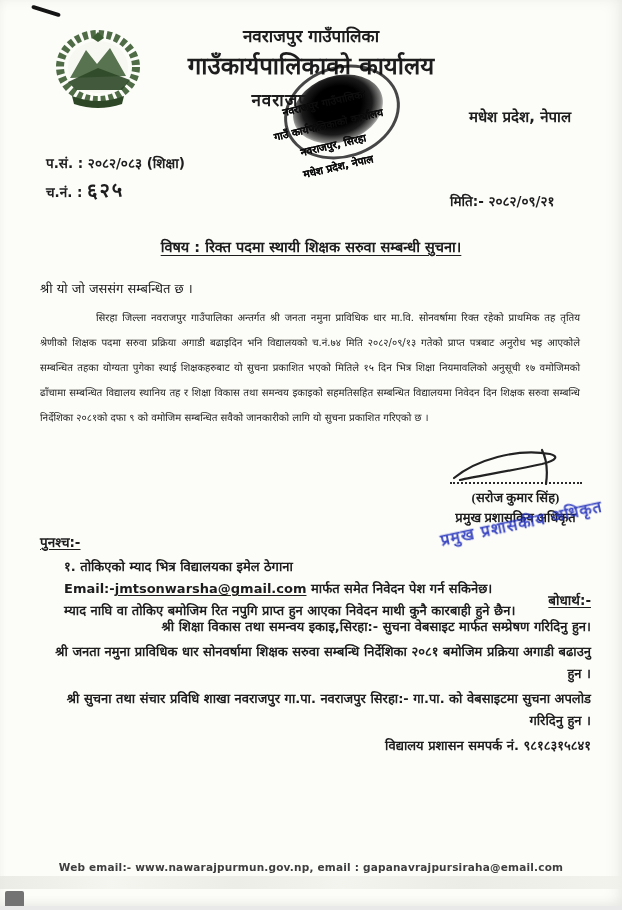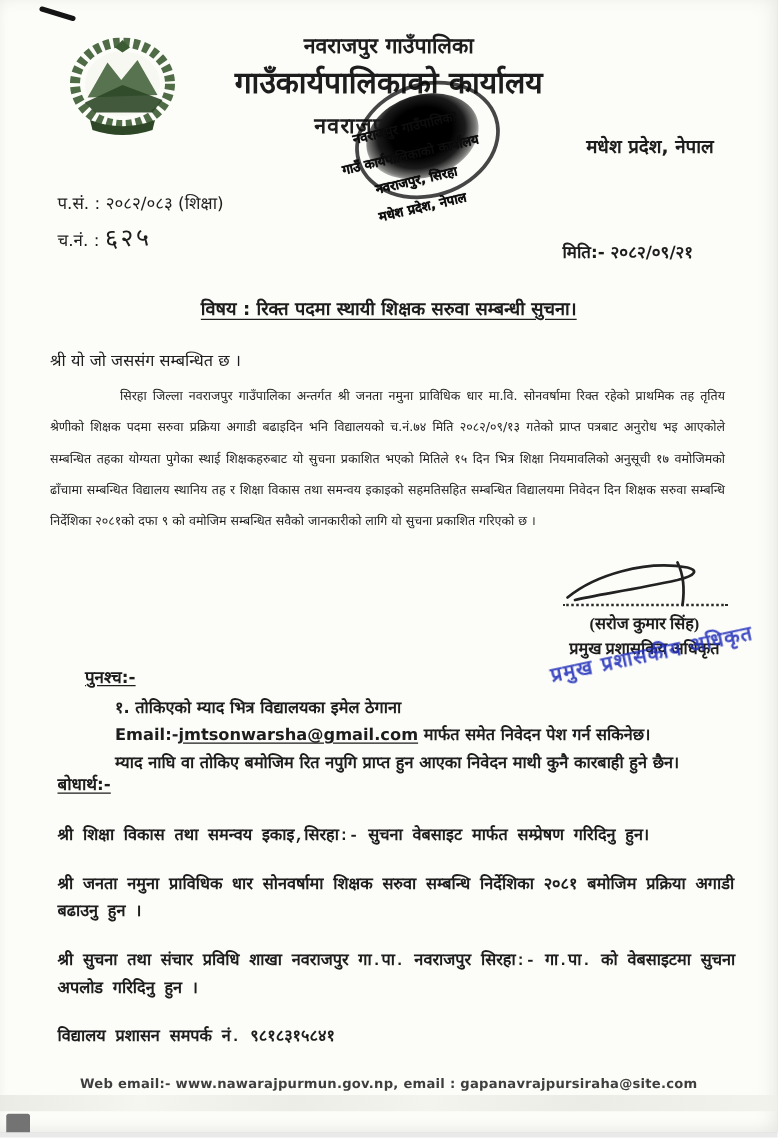--- a/index.html
+++ b/index.html
@@ -22,48 +22,48 @@
   
   .seal { position:absolute; left:236px; top:92px; width:190px; text-align:center;
     transform:rotate(-13deg); color:#0e0e0e; font-weight:bold; line-height:2.05;
     font-size:10.5px; text-shadow:0 0 .6px #000; }
   .seal-blob { position:absolute; left:292px; top:76px; width:92px; height:66px;
     border-radius:50%; transform:rotate(-18deg);
     background:radial-gradient(ellipse at 50% 45%, #000 38%, #1b1b1b 55%, rgba(20,20,20,.55) 68%, transparent 78%); }
   .seal-ring { position:absolute; left:283px; top:66px; width:112px; height:86px;
     border:3px solid rgba(10,10,10,.75); border-radius:50%; transform:rotate(-18deg); }
   
-  .refblock { position:absolute; left:46px; top:150px; font-weight:normal; font-size:13.5px; line-height:27px; }
+  .refblock { position:absolute; left:46px; top:150px; font-weight:bold; font-size:13.5px; line-height:27px; }
   .chalani-val { font-size:20px; letter-spacing:2px; display:inline-block; transform:rotate(-2deg); }
   .dateline { position:absolute; left:450px; top:192px; font-weight:bold; font-size:13.5px; }
   
   .subject { position:absolute; left:0; right:0; top:236px; text-align:center; }
   .subject span { font-weight:bold; font-size:14.5px; text-decoration:underline; text-underline-offset:3px; }
   .salutation { position:absolute; left:40px; top:279px; font-weight:400; font-size:13px; }
   
   .bodytext { position:absolute; left:40px; top:305px; width:540px; font-weight:400;
     font-size:10px; line-height:25px; text-align:justify; text-indent:56px; }
   
   .sigblock { position:absolute; left:428px; top:444px; width:175px; text-align:center;font-family:Liberation Serif, serif; }
   .sig-line { border-bottom:2px dotted #2a2a2a; width:132px; margin:0 auto; margin-top:-10px; }
   .sig-name { font-weight:bold; font-size:13px; margin-top:4px; }
   .sig-title { font-weight:bold; font-size:13px; margin-top:2px; }
   .officer-stamp { position:absolute; left:438px; top:505px; width:230px; white-space:nowrap;
     transform:rotate(-12deg); color:#2331bb; font-weight:bold; font-size:16px;
     opacity:.88; letter-spacing:1px; filter:blur(.3px); }
   
-  .psblock { position:absolute; left:40px; top:531px; font-size:13px; font-weight:600; line-height:22px;margin-left:28px; }
+  .psblock { position:absolute; left:40px; top:531px; font-size:13px; font-weight:600; line-height:22px; }
   .ps-label { font-weight:bold; font-size:13.5px; text-decoration:underline; text-underline-offset:2px; }
   .ps-items { margin-left:24px; margin-top:3px; }
   .email-link { text-decoration:underline; text-underline-offset:2px; }
   
-  .ccblock { position:absolute; left:46px; top:618px; width:545px; font-size:13px;
-    font-weight:600; line-height:21.5px; }
+  .ccblock { position:absolute; left:46px; top:590px; width:545px; font-size:13px;
+    font-weight:600; line-height:21.5px;text-align:right; }
   .cc-label { font-weight:bold; font-size:13.5px; text-decoration:underline; text-underline-offset:2px; }
-  .cc-item { margin-top:18px;font-family:Liberation Mono, monospace; }
+  .cc-item { margin-top:4px; }
   
   .footer { position:absolute; left:0; right:0; top:861px; text-align:center;
     font-size:10.5px; color:#3e3e3e; letter-spacing:.2px; font-weight:600; }
   .scan-band { position:absolute; left:0; top:876px; width:622px; height:13px; opacity:.75;
     background:linear-gradient(90deg,#e6e6df 0%,#f3f3ee 18%,#e8e8e1 38%,#f1f1ec 55%,#e7e7e0 75%,#f0f0ea 100%); }
   .camscanner { position:absolute; left:5px; top:891px; display:flex; align-items:center; gap:4px; }
   .cs-badge { background:#737373; color:#fff; font-size:9px; font-weight:bold;
     padding:16px 3px; border-radius:2px; line-height:11px; }
   .cs-text { color:#93989d; font-size:10.5px; }
 </style>
@@ -135,21 +135,21 @@
   </div>
 
   <div class="ccblock">
     <div class="cc-label">बोधार्थ:-</div>
     <div class="cc-item">श्री शिक्षा विकास तथा समन्वय इकाइ,सिरहा:- सुचना वेबसाइट मार्फत सम्प्रेषण गरिदिनु हुन।</div>
     <div class="cc-item">श्री जनता नमुना प्राविधिक धार सोनवर्षामा शिक्षक सरुवा सम्बन्धि निर्देशिका २०८१ बमोजिम प्रक्रिया अगाडी बढाउनु हुन ।</div>
     <div class="cc-item">श्री सुचना तथा संचार प्रविधि शाखा नवराजपुर गा.पा. नवराजपुर सिरहा:- गा.पा. को वेबसाइटमा सुचना अपलोड गरिदिनु हुन ।</div>
     <div class="cc-item">विद्यालय प्रशासन समपर्क नं. ९८१८३१५८४१</div>
   </div>
 
-  <div class="footer"><span>Web email:- </span><span>www.nawarajpurmun.gov.np</span><span>, email : </span><span>gapanavrajpursiraha@site.com</span></div>
+  <div class="footer"><span>Web email:- </span><span>www.nawarajpurmun.gov.np</span><span>, email : </span><span>gapanavrajpursiraha@email.com</span></div>
 
   <div class="scan-band"></div>
 
   <div class="camscanner">
     <span class="cs-badge">CS</span>
     <span class="cs-text">Scanned with CamScanner</span>
   </div>
 
 </div>
 

